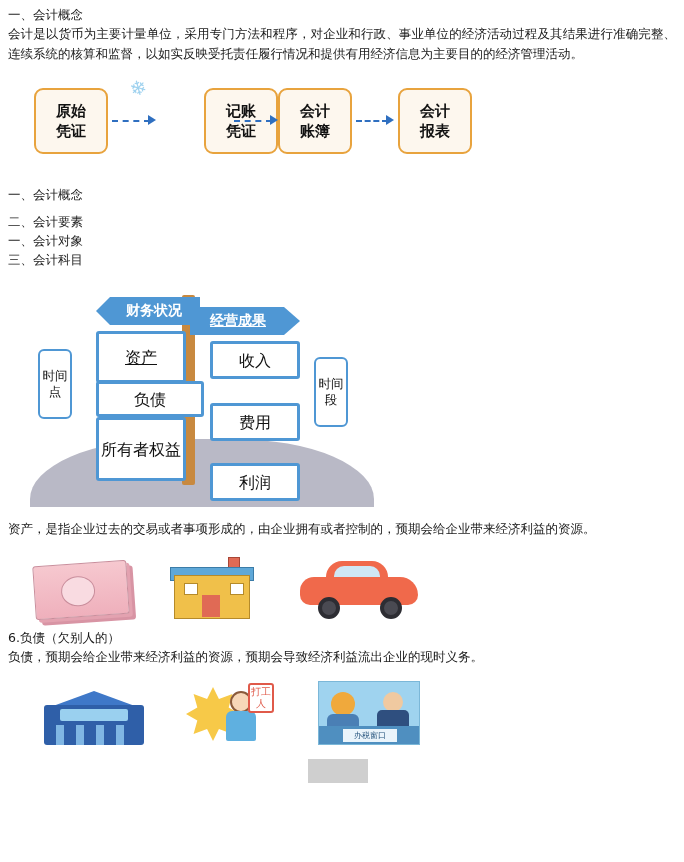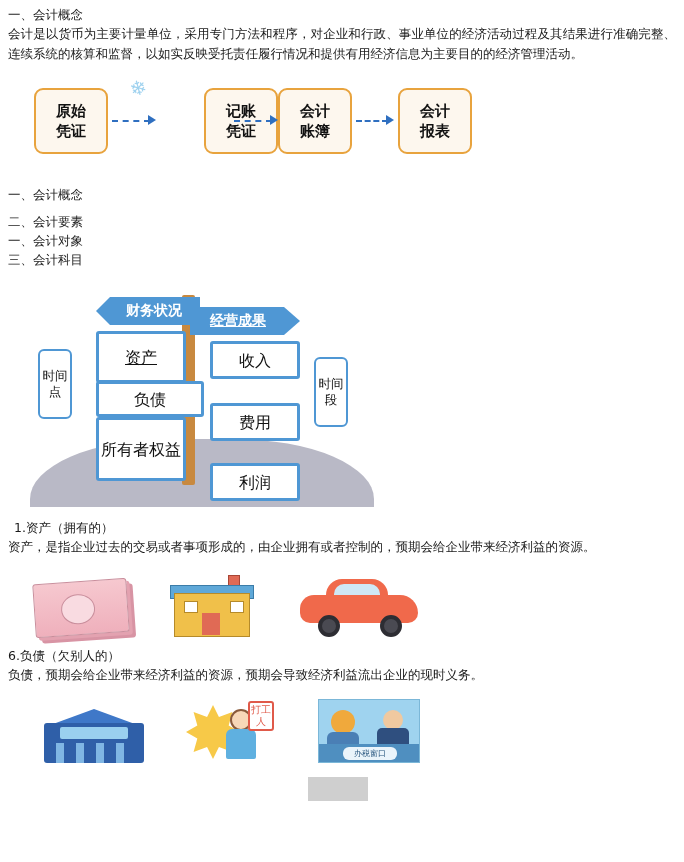--- a/index.html
+++ b/index.html
@@ -344,21 +344,20 @@
     background: #4f8fc0;
   }
   .counter .label {
     position: absolute; left: 24px; bottom: 2px;
     width: 54px; height: 13px;
     background: #eaf4fb;
     color: #23527c;
     font-size: 8px;
     line-height: 13px;
     text-align: center;
-    border-radius: 6px;
   }
   .counter .cust {
     position: absolute; left: 12px; top: 10px;
     width: 24px; height: 24px;
     border-radius: 50%;
     background: #f0a93c;
   }
   .counter .cust-b {
     position: absolute; left: 8px; top: 32px;
     width: 32px; height: 14px;
@@ -447,21 +446,20 @@
     <div class="card" style="left:82px; top:104px; width:108px; height:36px;">负债</div>
     <div class="card" style="left:82px; top:140px; width:90px; height:64px;">所有者权益</div>
 
     <div class="card" style="left:196px; top:64px; width:90px; height:38px;">收入</div>
     <div class="card" style="left:196px; top:186px; width:90px; height:38px;">利润</div>
     <div class="card" style="left:196px; top:126px; width:90px; height:38px;">费用</div>
   </div>
 
   <div class="spacer-sm"></div>
 
-  <p class="heading" style="padding-left:6px;">1.资产（拥有的）</p>
   <p class="para">资产，是指企业过去的交易或者事项形成的，由企业拥有或者控制的，预期会给企业带来经济利益的资源。</p>
 
   <div class="pic-row">
     <div class="pic">
       <div class="money"></div>
     </div>
     <div class="pic factory">
       <div class="chimney"></div>
       <div class="roof"></div>
       <div class="body"></div>

